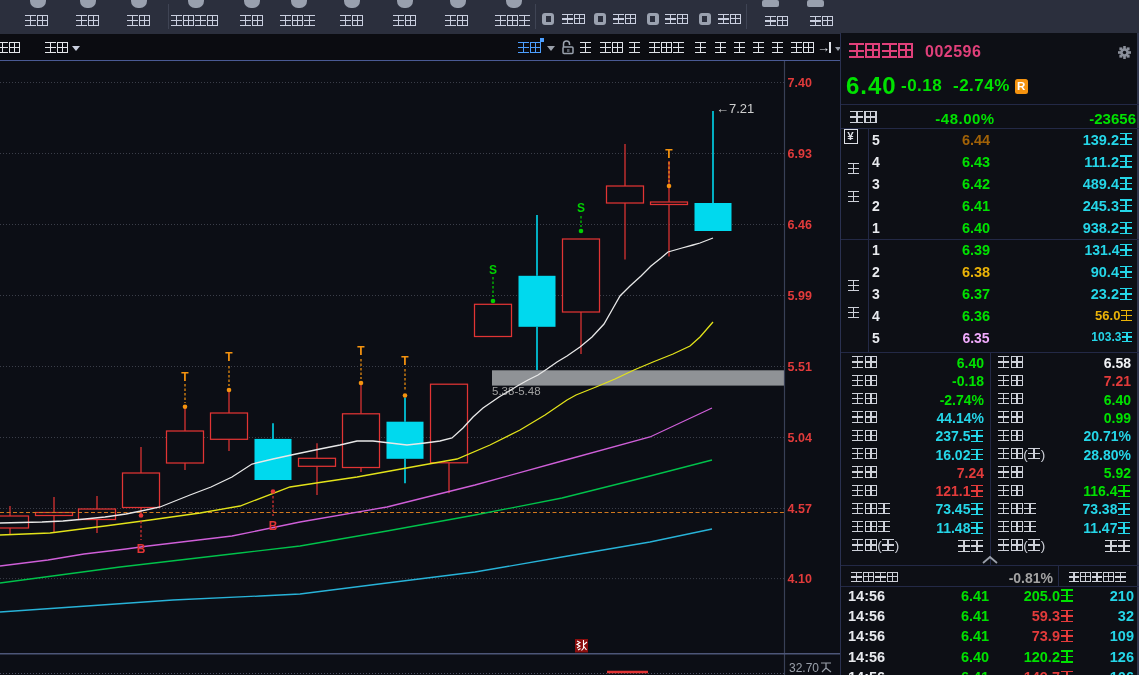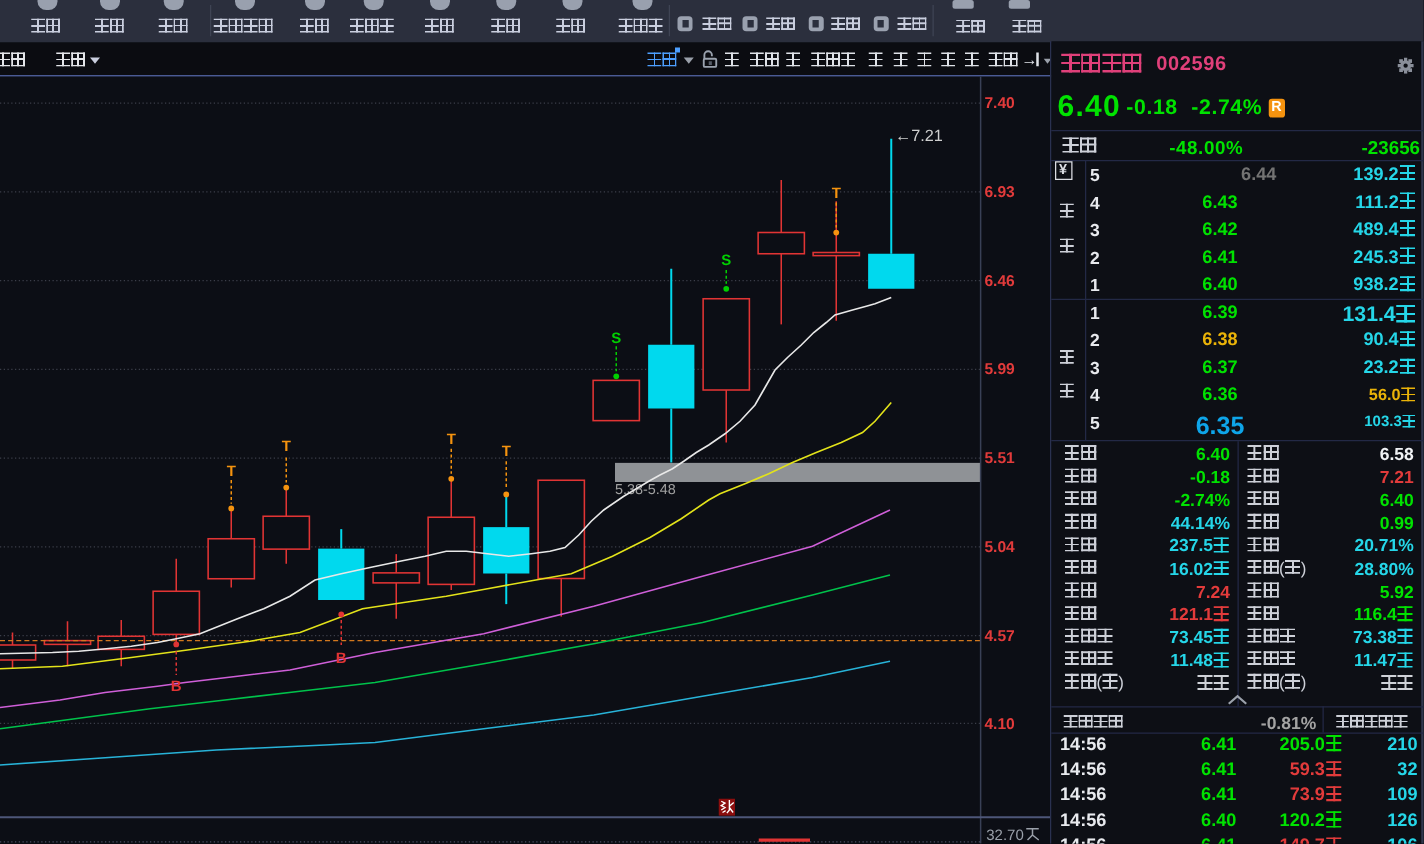--- a/index.html
+++ b/index.html
@@ -219,49 +219,49 @@
     <div class="ab b7 tc" style="left:925px;top:109.5px;width:80px;font-size:15px;letter-spacing:.5px;color:#00e200">-48.00%</div>
     <div class="ab b7 tr" style="left:1040px;top:109.5px;width:96px;font-size:15px;color:#00e200">-23656</div>
     <div class="ab" style="left:841px;top:127.5px;width:298px;height:1px;background:#232946"></div>
     <div class="ab" style="left:843.5px;top:129px;width:14px;height:15px;border:1.6px solid #dcdee4;color:#dcdee4;font-size:11.5px;font-weight:bold;text-align:center;line-height:13px">¥</div>
     <div class="ab" style="left:847px;top:161.5px;font-size:13px;color:#cdd0d8"><i class="g a"></i></div>
     <div class="ab" style="left:847px;top:189.5px;font-size:13px;color:#cdd0d8"><i class="g a"></i></div>
     <div class="ab" style="left:847px;top:278px;font-size:13px;color:#cdd0d8"><i class="g a"></i></div>
     <div class="ab" style="left:847px;top:305px;font-size:13px;color:#cdd0d8"><i class="g a"></i></div>
     <div class="ab" style="left:867.5px;top:127.5px;width:1px;height:224px;background:#232946"></div>
     <div class="ab b7" style="left:872px;top:131.6px;font-size:14px;color:#e8eaee">5</div>
-    <div class="ab b7 tc" style="left:973px;top:131.6px;width:68px;font-size:14.5px;color:#737373">6.44</div>
+    <div class="ab b7 tc" style="left:942px;top:131.6px;width:68px;font-size:14.5px;color:#a16207">6.44</div>
     <div class="ab b7 tr" style="left:1027px;top:131.6px;width:106px;font-size:14.5px;color:#25d6e8">139.2<i class="g a"></i></div>
     <div class="ab b7" style="left:872px;top:153.7px;font-size:14px;color:#e8eaee">4</div>
     <div class="ab b7 tc" style="left:942px;top:153.7px;width:68px;font-size:14.5px;color:#00e200">6.43</div>
     <div class="ab b7 tr" style="left:1027px;top:153.7px;width:106px;font-size:14.5px;color:#25d6e8">111.2<i class="g a"></i></div>
     <div class="ab b7" style="left:872px;top:175.8px;font-size:14px;color:#e8eaee">3</div>
     <div class="ab b7 tc" style="left:942px;top:175.8px;width:68px;font-size:14.5px;color:#00e200">6.42</div>
     <div class="ab b7 tr" style="left:1027px;top:175.8px;width:106px;font-size:14.5px;color:#25d6e8">489.4<i class="g a"></i></div>
     <div class="ab b7" style="left:872px;top:197.8px;font-size:14px;color:#e8eaee">2</div>
     <div class="ab b7 tc" style="left:942px;top:197.8px;width:68px;font-size:14.5px;color:#00e200">6.41</div>
     <div class="ab b7 tr" style="left:1027px;top:197.8px;width:106px;font-size:14.5px;color:#25d6e8">245.3<i class="g a"></i></div>
     <div class="ab b7" style="left:872px;top:219.9px;font-size:14px;color:#e8eaee">1</div>
     <div class="ab b7 tc" style="left:942px;top:219.9px;width:68px;font-size:14.5px;color:#00e200">6.40</div>
     <div class="ab b7 tr" style="left:1027px;top:219.9px;width:106px;font-size:14.5px;color:#25d6e8">938.2<i class="g a"></i></div>
     <div class="ab" style="left:841px;top:239px;width:298px;height:1px;background:#232946"></div>
     <div class="ab b7" style="left:872px;top:242.0px;font-size:14px;color:#e8eaee">1</div>
     <div class="ab b7 tc" style="left:942px;top:242.0px;width:68px;font-size:14.5px;color:#00e200">6.39</div>
-    <div class="ab b7 tr" style="left:1027px;top:242.0px;width:106px;font-size:17px;color:#25d6e8">131.4<i class="g a"></i></div>
+    <div class="ab b7 tr" style="left:1027px;top:242.0px;width:106px;font-size:14px;color:#25d6e8">131.4<i class="g a"></i></div>
     <div class="ab b7" style="left:872px;top:264.1px;font-size:14px;color:#e8eaee">2</div>
     <div class="ab b7 tc" style="left:942px;top:264.1px;width:68px;font-size:14.5px;color:#eab308">6.38</div>
     <div class="ab b7 tr" style="left:1027px;top:264.1px;width:106px;font-size:14.5px;color:#25d6e8">90.4<i class="g a"></i></div>
     <div class="ab b7" style="left:872px;top:286.2px;font-size:14px;color:#e8eaee">3</div>
     <div class="ab b7 tc" style="left:942px;top:286.2px;width:68px;font-size:14.5px;color:#00e200">6.37</div>
     <div class="ab b7 tr" style="left:1027px;top:286.2px;width:106px;font-size:14.5px;color:#25d6e8">23.2<i class="g a"></i></div>
     <div class="ab b7" style="left:872px;top:308.2px;font-size:14px;color:#e8eaee">4</div>
     <div class="ab b7 tc" style="left:942px;top:308.2px;width:68px;font-size:14.5px;color:#00e200">6.36</div>
     <div class="ab b7 tr" style="left:1027px;top:308.2px;width:106px;font-size:13px;color:#eab308">56.0<i class="g a"></i></div>
     <div class="ab b7" style="left:872px;top:330.3px;font-size:14px;color:#e8eaee">5</div>
-    <div class="ab b7 tc" style="left:942px;top:330.3px;width:68px;font-size:20px;color:#0ea5e9">6.35</div>
+    <div class="ab b7 tc" style="left:942px;top:330.3px;width:68px;font-size:14px;color:#f0abfc">6.35</div>
     <div class="ab b7 tr" style="left:1027px;top:330.3px;width:106px;font-size:12px;color:#25d6e8">103.3<i class="g a"></i></div>
     <div class="ab" style="left:841px;top:351.5px;width:298px;height:1px;background:#232946"></div>
     <div class="ab" style="left:851px;top:355.0px;font-size:13.5px;color:#cdd0d8"><i class="g a"></i><i class="g b"></i></div>
     <div class="ab b7 tr" style="left:884px;top:355.0px;width:100px;font-size:14px;color:#00e200">6.40</div>
     <div class="ab" style="left:997px;top:355.0px;font-size:13.5px;color:#cdd0d8"><i class="g a"></i><i class="g b"></i></div>
     <div class="ab b7 tr" style="left:1031px;top:355.0px;width:100px;font-size:14px;color:#f0f2f5">6.58</div>
     <div class="ab" style="left:851px;top:373.3px;font-size:13.5px;color:#cdd0d8"><i class="g a"></i><i class="g b"></i></div>
     <div class="ab b7 tr" style="left:884px;top:373.3px;width:100px;font-size:14px;color:#00e200">-0.18</div>
     <div class="ab" style="left:997px;top:373.3px;font-size:13.5px;color:#cdd0d8"><i class="g a"></i><i class="g b"></i></div>
     <div class="ab b7 tr" style="left:1031px;top:373.3px;width:100px;font-size:14px;color:#e23b3b">7.21</div>

